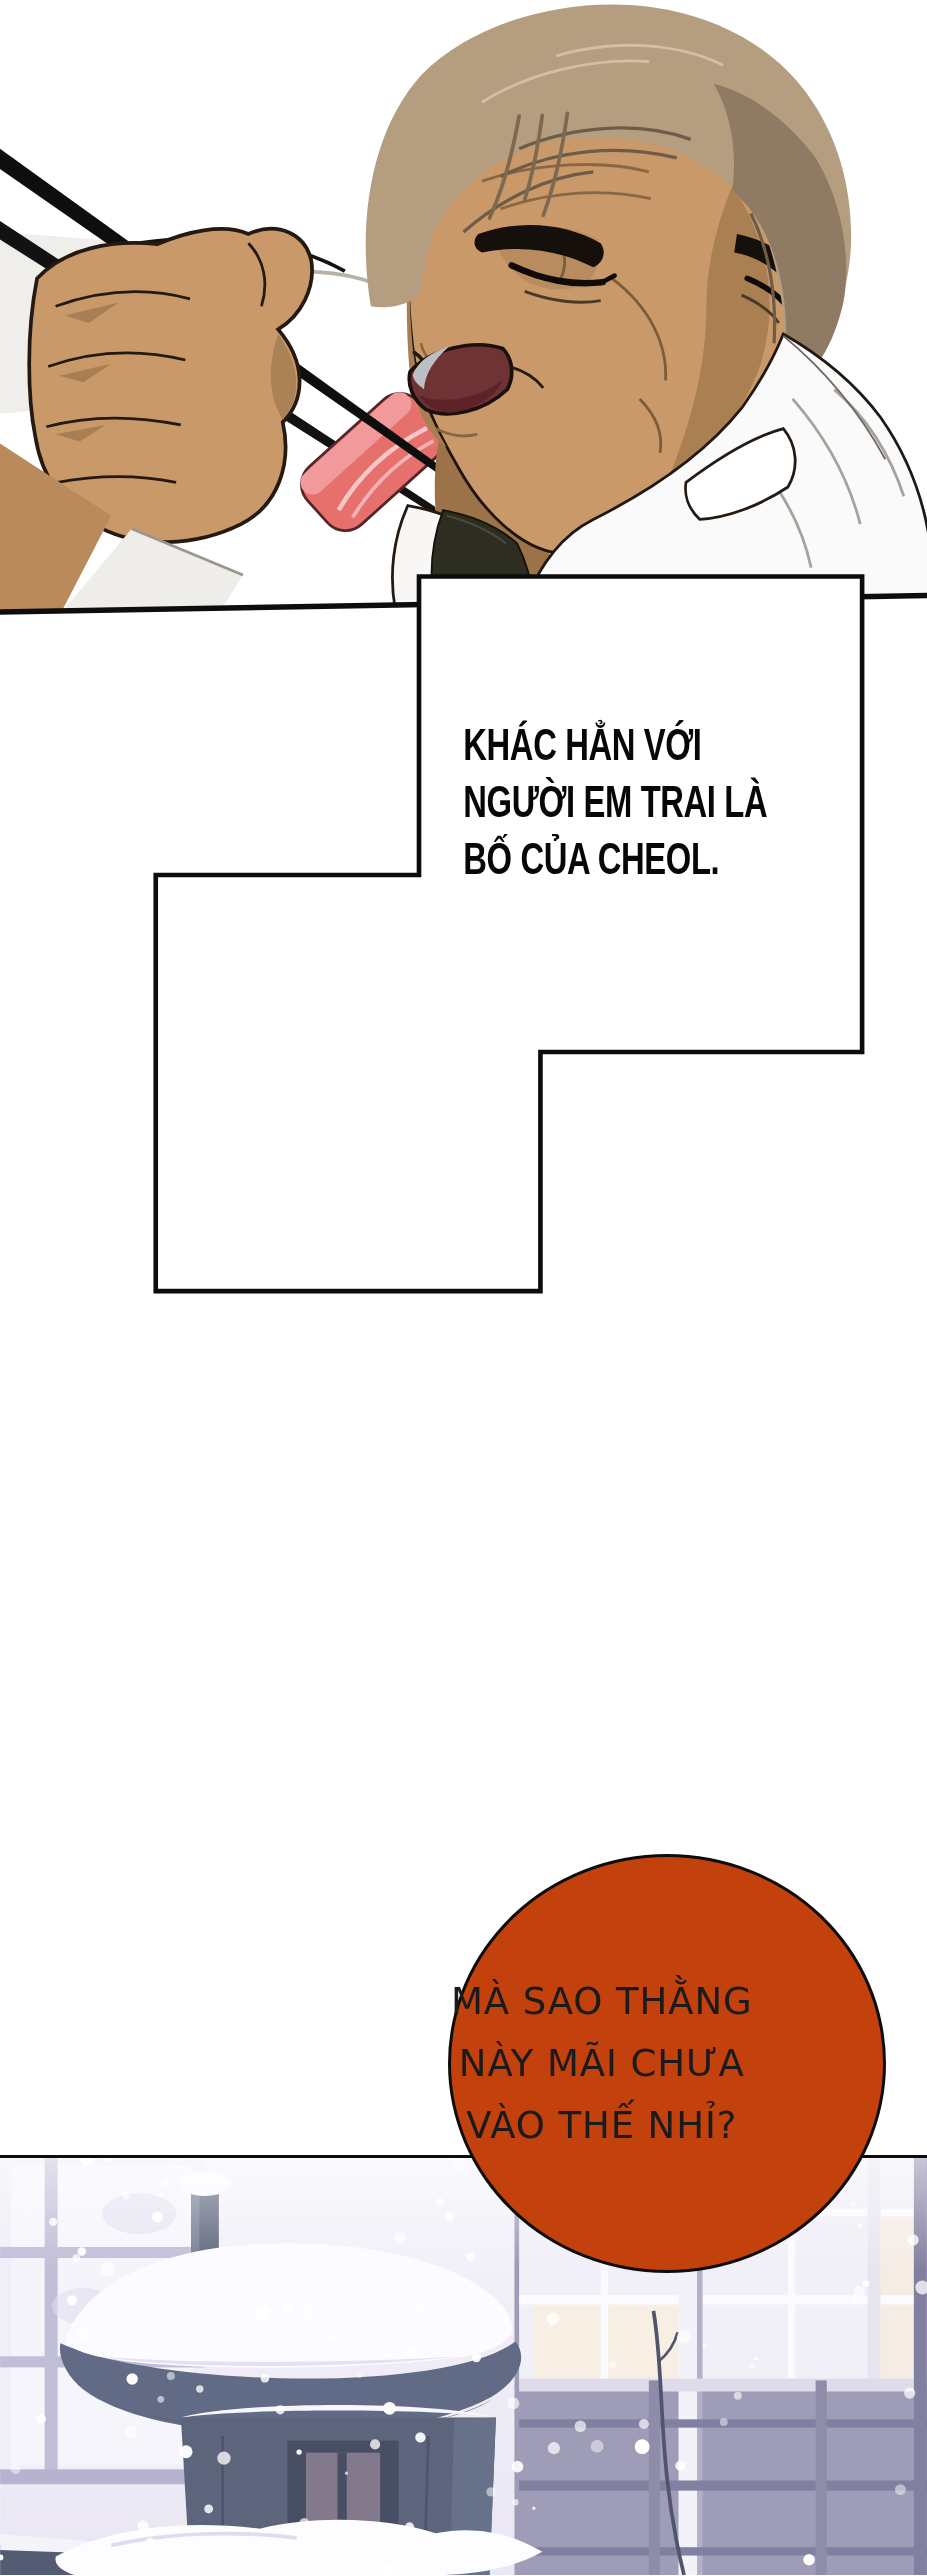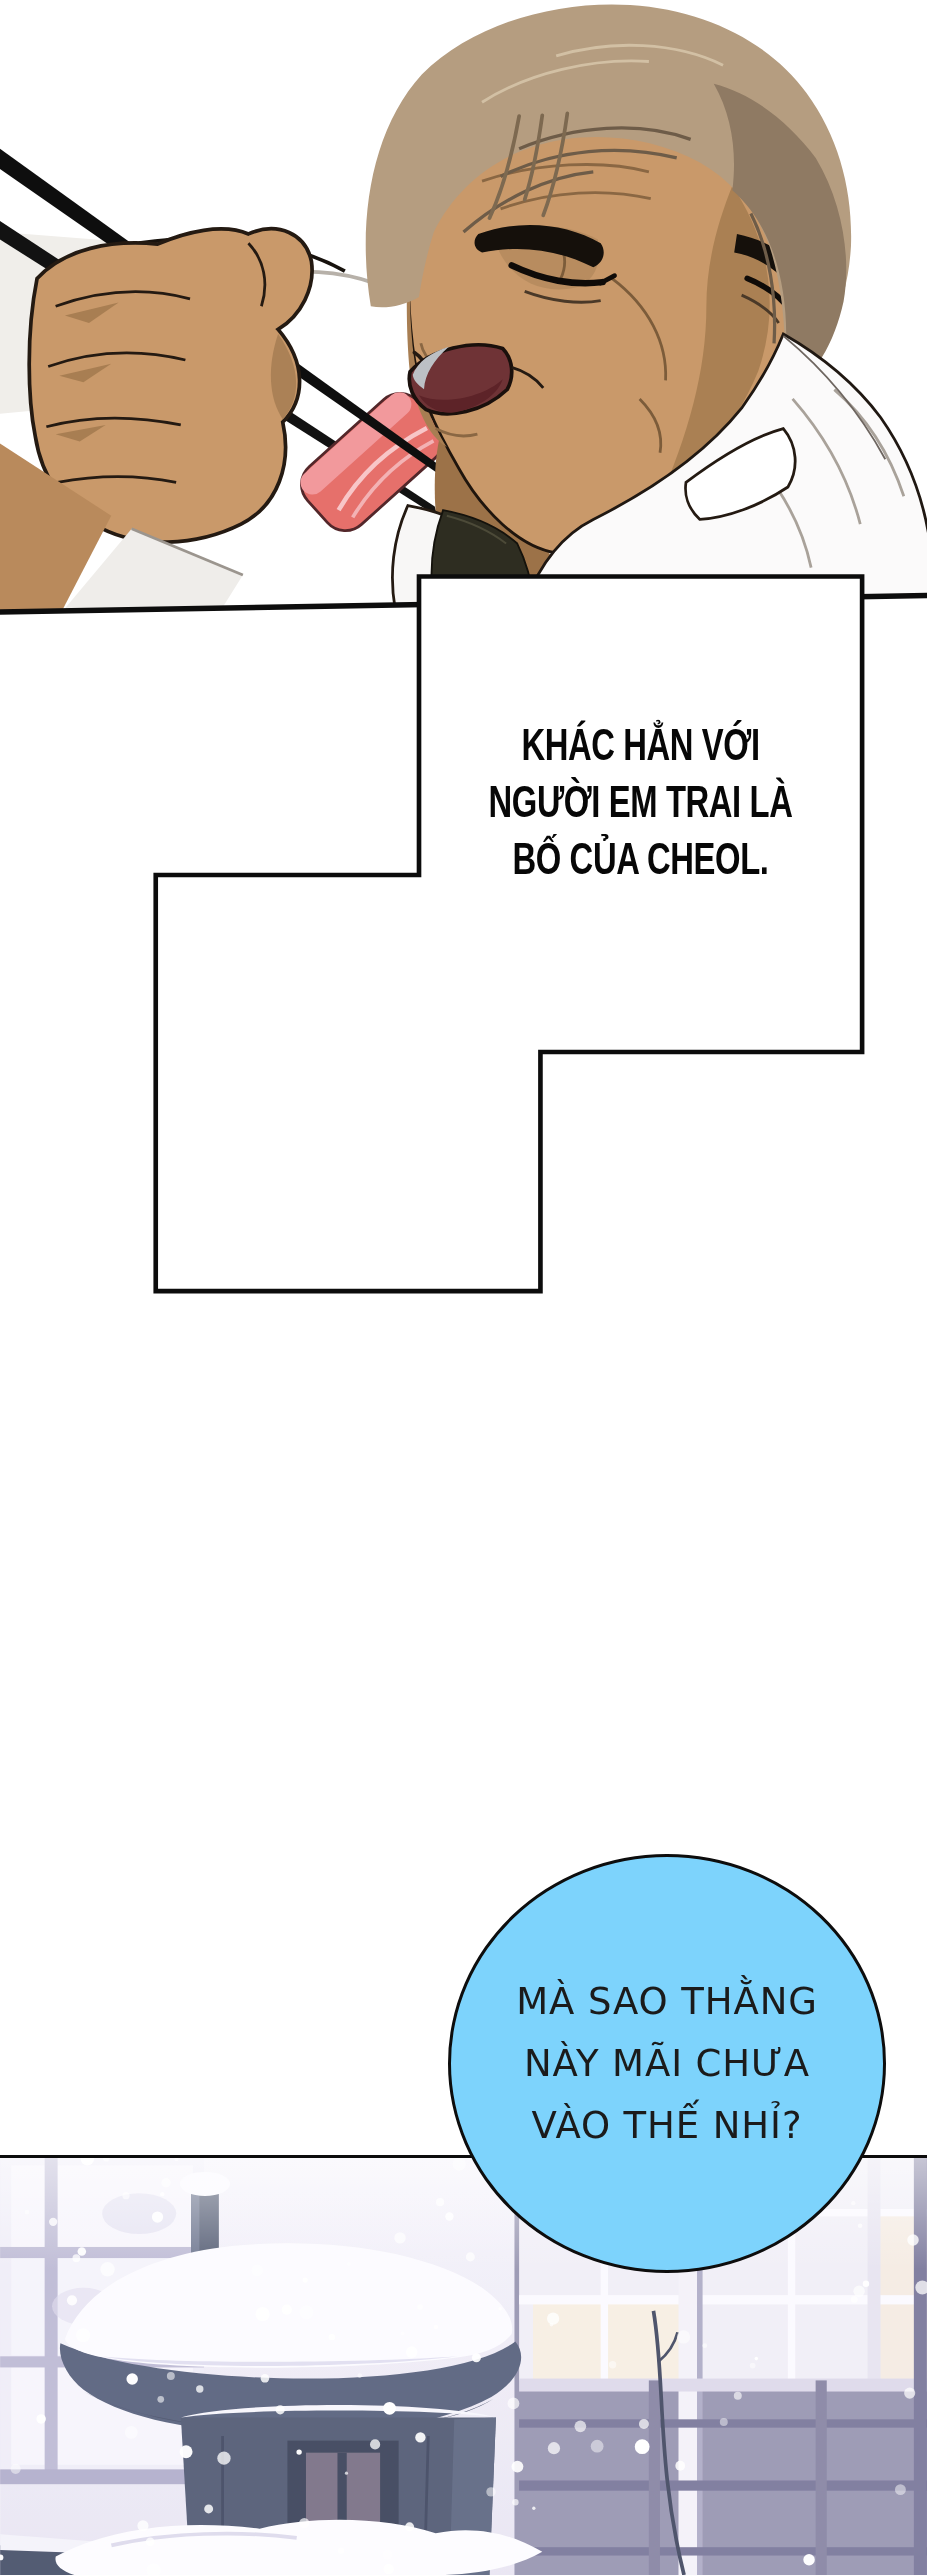--- a/index.html
+++ b/index.html
@@ -3,37 +3,37 @@
 <meta charset="utf-8">
 <style>
   html,body{margin:0;padding:0;background:#ffffff;}
   .page{
     position:relative;width:927px;height:2576px;margin:0 auto;
     background:#ffffff;overflow:hidden;
     font-family:"Liberation Sans",sans-serif;
   }
   .art-panel{position:absolute;left:0;top:0;width:927px;height:631px;z-index:1;}
   .caption-shape{position:absolute;left:0;top:556px;z-index:2;}
-  .caption{position:absolute;z-index:3;text-align:center;color:#070707;font-weight:bold;}
+  .caption{position:absolute;z-index:3;color:#070707;font-weight:bold;}
   .cap-line{
     font-size:41px;line-height:57px;white-space:nowrap;
     transform:scaleX(0.80) scaleY(1.06);transform-origin:50% 50%;
     letter-spacing:-0.5px;
   }
   .caption-1{left:419px;top:717px;width:443px;}
   .caption-2{left:156px;top:995px;width:385px;}
   .photo-panel{
     position:absolute;left:0;top:2155px;width:927px;height:421px;
     border-top:3.7px solid #0c0c0c;box-sizing:border-box;z-index:1;overflow:hidden;
   }
   .bubble{
     position:absolute;left:448px;top:1854px;width:438px;height:419px;
-    background:#7dd3fc;border:3.7px solid #0d0d0d;border-radius:50%;
+    background:#c2410c;border:3.7px solid #0d0d0d;border-radius:50%;
     box-sizing:border-box;z-index:4;
-    display:flex;align-items:center;justify-content:center;
+    display:flex;align-items:center;
   }
   .bubble-text{text-align:center;}
   .bub-line{
     font-family:"DejaVu Sans",sans-serif;font-size:37px;line-height:62px;
     color:#1b1b1b;letter-spacing:0.9px;white-space:nowrap;
   }
 </style>
 </head>
 <body>
 

